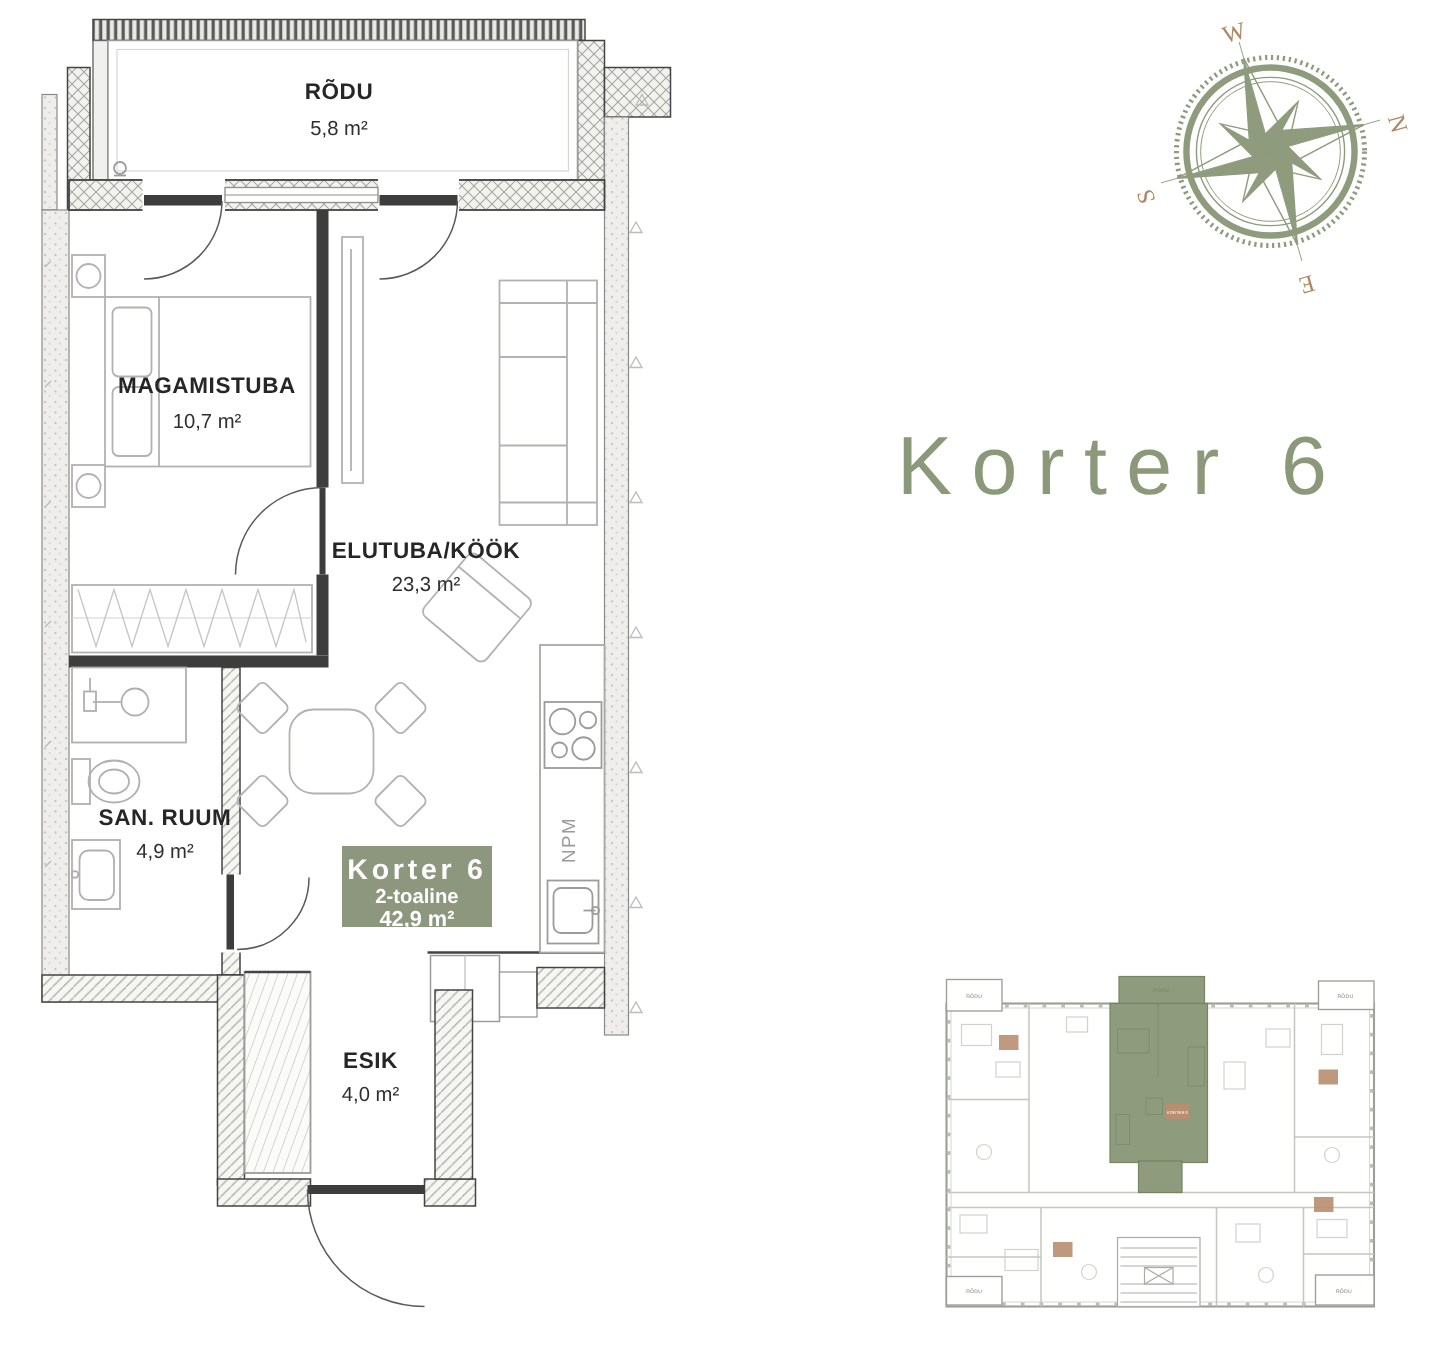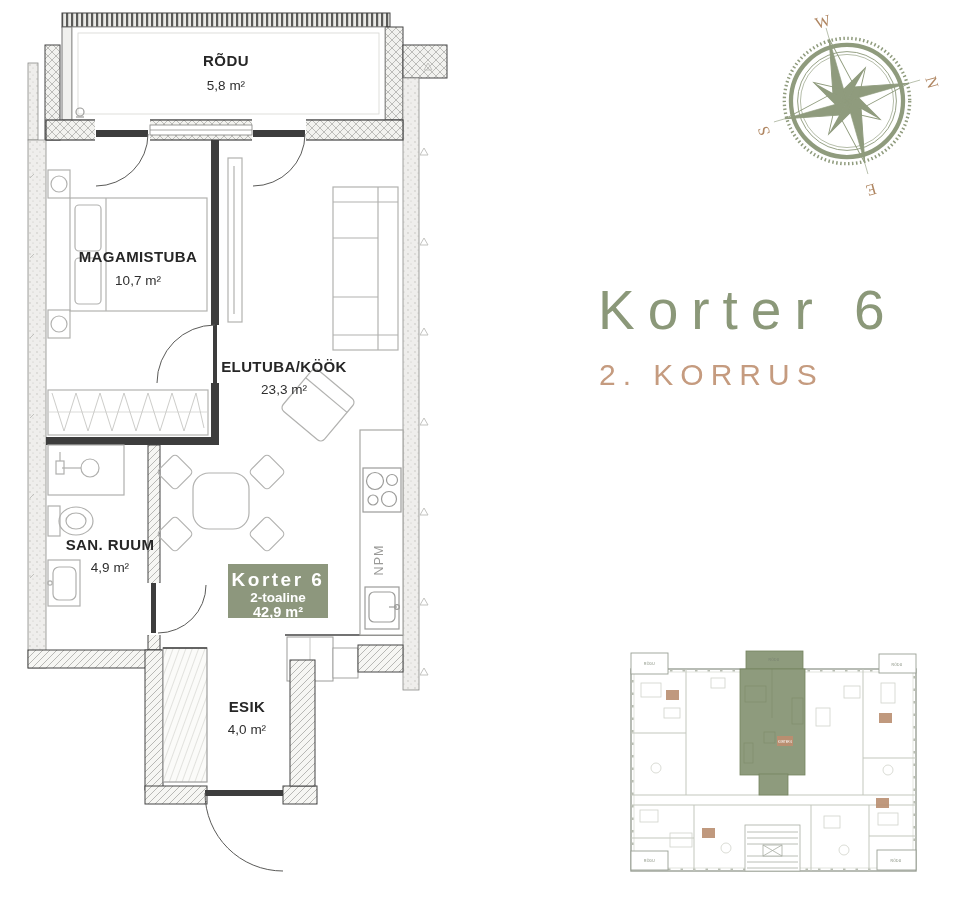--- a/index.html
+++ b/index.html
@@ -294,21 +294,20 @@
     <g text-anchor="middle">
       <text class="compass-letter" transform="translate(-24,-78) rotate(-16)">W</text>
       <text class="compass-letter" transform="translate(84,-18) rotate(74)">N</text>
       <text class="compass-letter" transform="translate(24,88) rotate(164)">E</text>
       <text class="compass-letter" transform="translate(-82,30) rotate(-106)">S</text>
     </g>
   </svg>
 
   <div id="title-block">
     <h1>Korter 6</h1>
-    <p>2. KORRUS</p>
   </div>
 
   <svg id="minimap-box" viewBox="0 0 298 230" width="298" height="230">
 
     <rect x="5" y="21" width="285" height="202" fill="#ffffff" stroke="#9aa096" stroke-width="1.4"></rect>
     <rect x="8" y="24" width="279" height="196" fill="none" stroke="#d7dad1" stroke-width="0.7"></rect>
     <rect x="6.5" y="22.5" width="282" height="199" fill="none" stroke="#b9beb3" stroke-width="2.2" stroke-dasharray="2.5,10"></rect>
 
     <g stroke="#c3c7bd" stroke-width="1" fill="none">
       <line x1="60" y1="21" x2="60" y2="147"></line>

